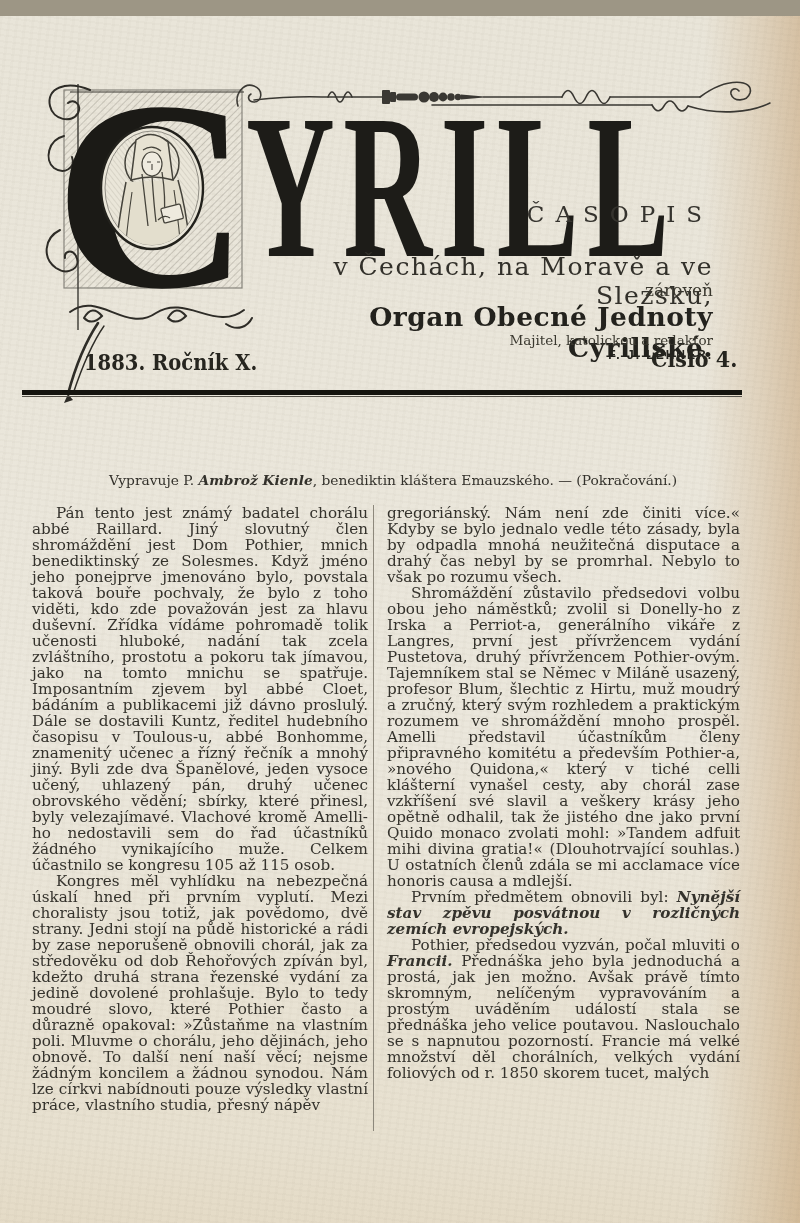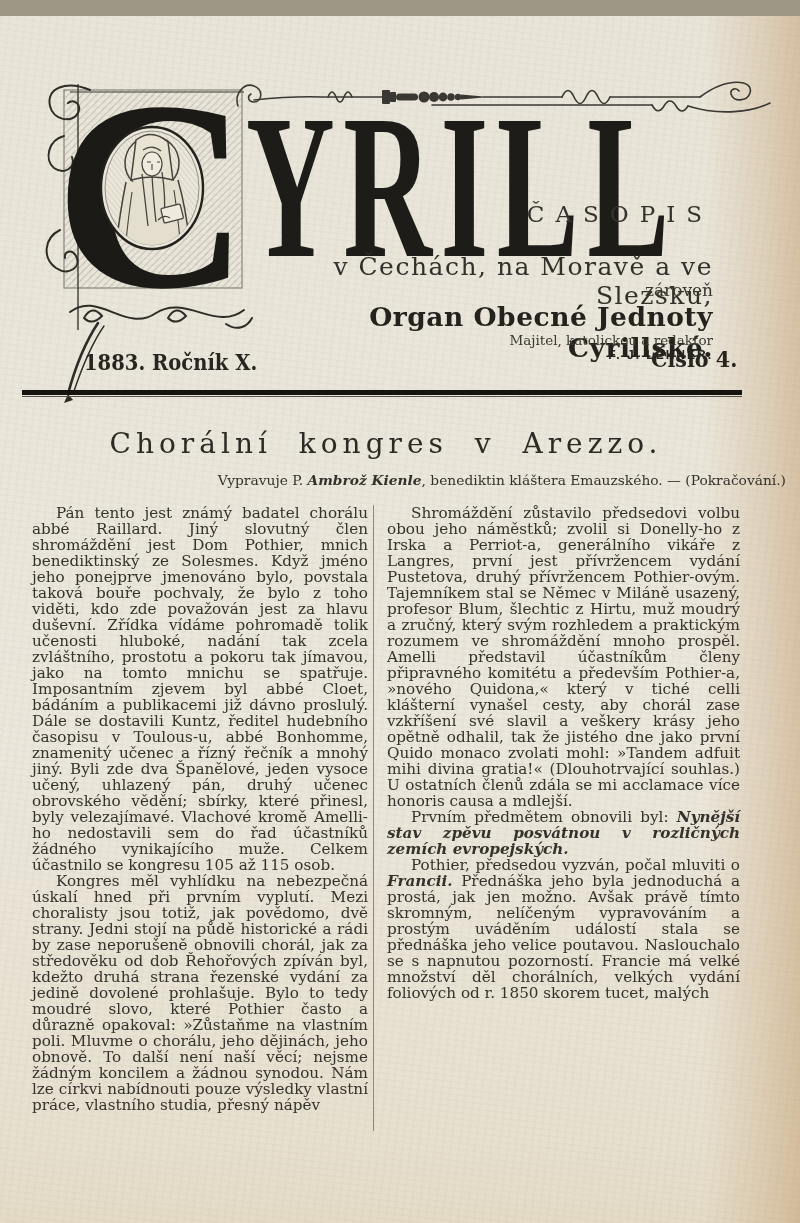--- a/index.html
+++ b/index.html
@@ -43,21 +43,21 @@
   .publabel{top:316px;font-size:13.5px;color:#3a382f;}
   .pubname{top:332px;font-size:12px;font-weight:bold;letter-spacing:2px;font-family:"Liberation Sans", sans-serif;color:#23221d;}
   .yearvol{left:84px;top:332px;font-size:23px;font-weight:bold;color:#26251f;transform:scaleX(.85);transform-origin:0 0;white-space:nowrap;}
   .issue{left:651px;top:329px;font-size:23px;font-weight:bold;color:#26251f;transform:scaleX(.9);transform-origin:0 0;white-space:nowrap;}
   .mast-rule{
     left:22px;top:374px;width:720px;height:8px;
     background:linear-gradient(180deg,#15140f 0 5px, rgba(0,0,0,0) 5px 6px, #55524a 6px 7px, rgba(0,0,0,0) 7px);
   }
   
   .art-title{left:0;top:411px;width:772px;text-align:center;font-size:28px;letter-spacing:5px;word-spacing:13px;color:#2c2a25;}
-  .art-byline{left:0;top:456px;width:786px;text-align:right;font-size:13.8px;color:#33312b;}
+  .art-byline{left:0;top:456px;width:786px;text-align:center;font-size:13.8px;color:#33312b;}
   .art-byline .bi{font-style:italic;font-weight:bold;}
   .cols{left:32px;top:489px;width:708px;height:640px;display:flex;}
   .col{font-size:15.2px;line-height:16px;text-align:justify;}
   .col-left{width:336px;}
   .col-right{flex:1;}
   .col-div{width:1px;background:#8d887c;margin:0 13px 14px 5px;}
   .para{margin:0;}
   .para.indent{text-indent:24px;}
   .bi{font-style:italic;font-weight:bold;}
   svg{display:block;}
@@ -148,29 +148,29 @@
   <div class="abs mast-center tagline2">v Čechách, na Moravě a ve Slezsku,</div>
   <div class="abs mast-center tagline3">zároveň</div>
   <div class="abs mast-center organ">Organ Obecné Jednoty Cyrillské.</div>
   <div class="abs mast-center publabel">Majitel, katolickou a redaktor</div>
   <div class="abs mast-center pubname">F. J. LEHNER.</div>
   <div class="abs yearvol">1883. Ročník X.</div>
   <div class="abs issue">Číslo 4.</div>
 
   <div class="abs mast-rule"></div>
 
-  <div class="abs art-title">Chorální kongres v Arezzo.</div>
   <div class="abs art-byline"><span>Vypravuje P. </span><span class="bi">Ambrož Kienle</span><span>, benediktin kláštera Emauzského. — (Pokračování.)</span></div>
 
   <div class="abs cols">
     <div class="col col-left" id="column-left">
         <p class="para indent"><span>Pán tento jest známý badatel chorálu abbé Raillard. Jiný slovutný člen shromáždění jest Dom Pothier, mnich benediktinský ze Solesmes. Když jméno jeho ponejprve jmenováno bylo, povstala taková bouře pochvaly, že bylo z toho viděti, kdo zde považován jest za hlavu duševní. Zřídka vídáme pohromadě tolik učenosti hluboké, nadání tak zcela zvláštního, prostotu a pokoru tak jímavou, jako na tomto mnichu se spatřuje. Imposantním zjevem byl abbé Cloet, bádáním a publikacemi již dávno proslulý. Dále se dostavili Kuntz, ředitel hudebního časopisu v Toulous-u, abbé Bonhomme, znamenitý učenec a řízný řečník a mnohý jiný. Byli zde dva Španělové, jeden vysoce učený, uhlazený pán, druhý učenec obrovského vědění; sbírky, které přinesl, byly velezajímavé. Vlachové kromě Amelli-ho nedostavili sem do řad účastníků žádného vynikajícího muže. Celkem účastnilo se kongresu 105 až 115 osob.</span></p>
         <p class="para indent"><span>Kongres měl vyhlídku na nebezpečná úskalí hned při prvním vyplutí. Mezi choralisty jsou totiž, jak povědomo, dvě strany. Jedni stojí na půdě historické a rádi by zase neporušeně obnovili chorál, jak za středověku od dob Řehořových zpíván byl, kdežto druhá strana řezenské vydání za jedině dovolené prohlašuje. Bylo to tedy moudré slovo, které Pothier často a důrazně opakoval: »Zůstaňme na vlastním poli. Mluvme o chorálu, jeho dějinách, jeho obnově. To další není naší věcí; nejsme žádným koncilem a žádnou synodou. Nám lze církvi nabídnouti pouze výsledky vlastní práce, vlastního studia, přesný nápěv</span></p>
       </div>
     <div class="col-div"></div>
     <div class="col col-right" id="column-right">
+        <p class="para"><span>gregoriánský. Nám není zde činiti více.« Kdyby se bylo jednalo vedle této zásady, byla by odpadla mnohá neužitečná disputace a drahý čas nebyl by se promrhal. Nebylo to však po rozumu všech.</span></p>
         <p class="para indent"><span>Shromáždění zůstavilo předsedovi volbu obou jeho náměstků; zvolil si Donelly-ho z Irska a Perriot-a, generálního vikáře z Langres, první jest přívržencem vydání Pustetova, druhý přívržencem Pothier-ovým. Tajemníkem stal se Němec v Miláně usazený, profesor Blum, šlechtic z Hirtu, muž moudrý a zručný, který svým rozhledem a praktickým rozumem ve shromáždění mnoho prospěl. Amelli představil účastníkům členy připravného komitétu a především Pothier-a, »nového Quidona,« který v tiché celli klášterní vynašel cesty, aby chorál zase vzkříšení své slavil a veškery krásy jeho opětně odhalil, tak že jistého dne jako první Quido monaco zvolati mohl: »Tandem adfuit mihi divina gratia!« (Dlouhotrvající souhlas.) U ostatních členů zdála se mi acclamace více honoris causa a mdlejší.</span></p>
         <p class="para indent"><span>Prvním předmětem obnovili byl: </span><span class="bi">Nynější stav zpěvu posvátnou v rozličných zemích evropejských.</span></p>
         <p class="para indent"><span>Pothier, předsedou vyzván, počal mluviti o </span><span class="bi">Francii.</span><span> Přednáška jeho byla jednoduchá a prostá, jak jen možno. Avšak právě tímto skromným, nelíčeným vypravováním a prostým uváděním událostí stala se přednáška jeho velice poutavou. Naslouchalo se s napnutou pozorností. Francie má velké množství děl chorálních, velkých vydání foliových od r. 1850 skorem tucet, malých</span></p>
       </div>
   </div>
 
 </div>
 
 </body></html>

